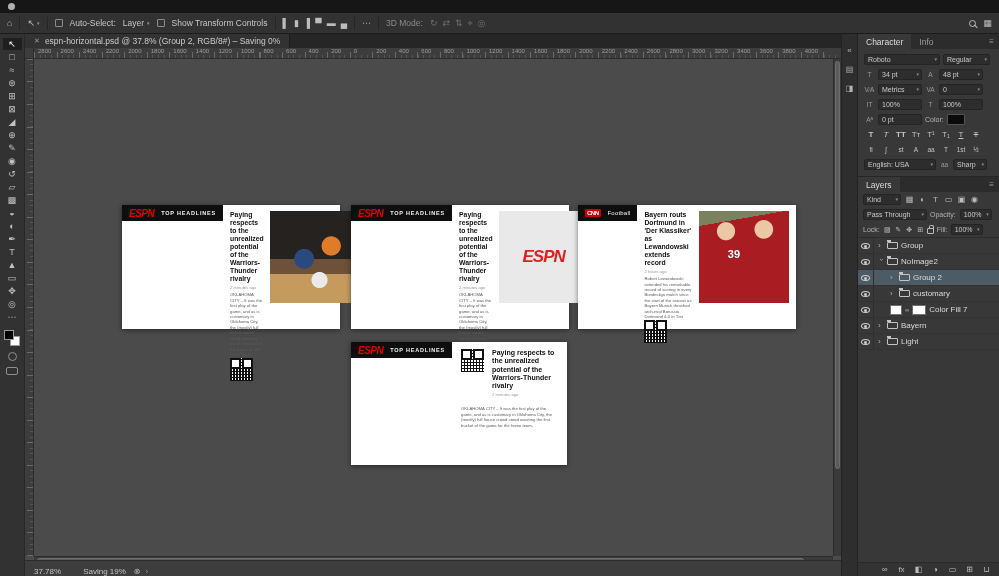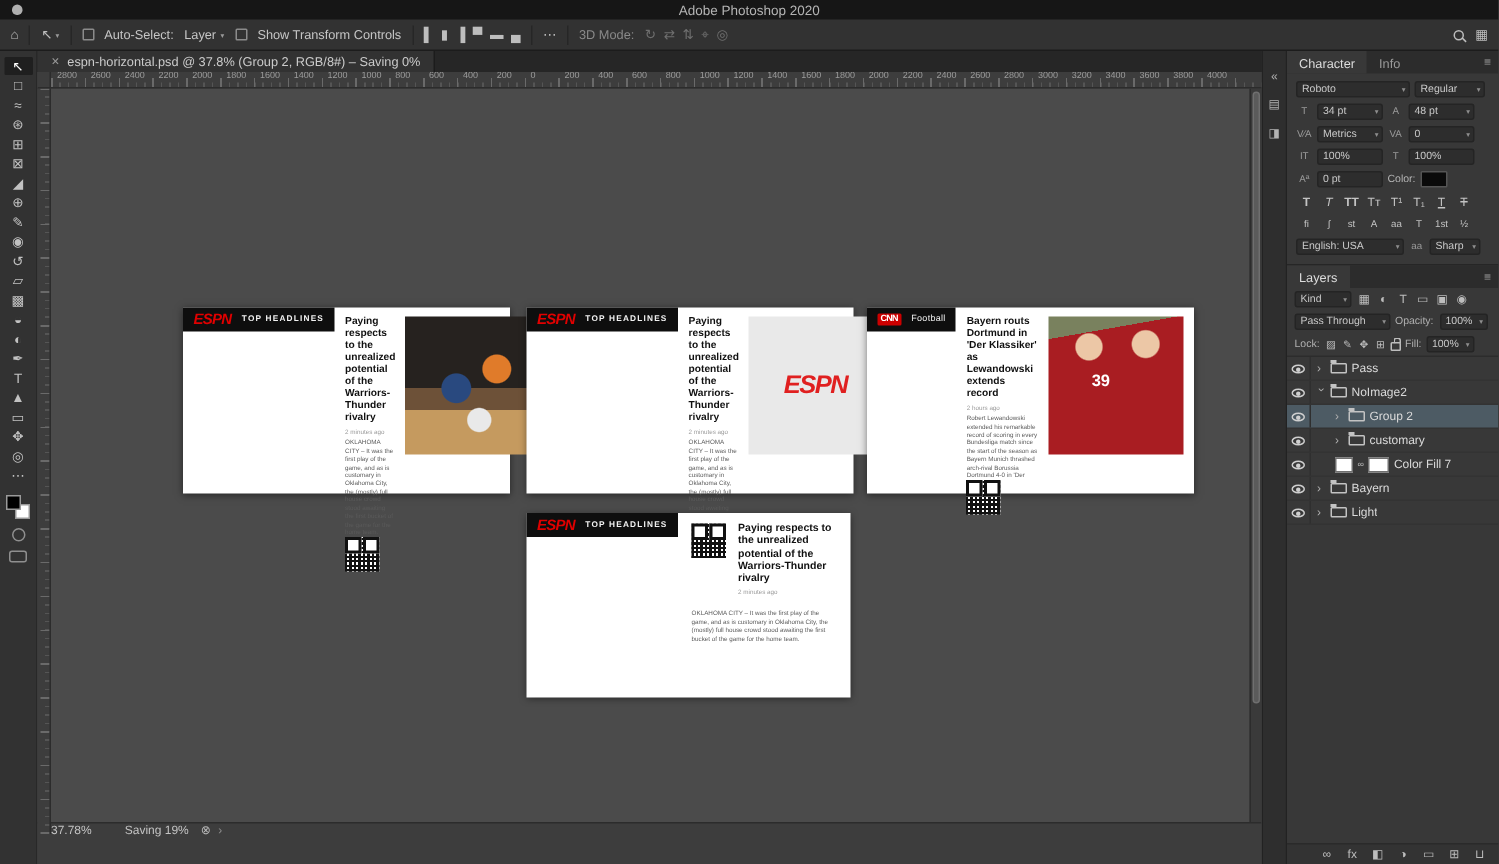--- a/index.html
+++ b/index.html
@@ -53,21 +53,21 @@
 .ruler-v{position:absolute;left:0;top:11px;bottom:20px;width:9px;background-color:#3d3d3d;border-right:1px solid #2c2c2c;z-index:2;
  background-image:repeating-linear-gradient(0deg,#6a6a6a 0 1px,transparent 1px 22.55px),repeating-linear-gradient(0deg,#555 0 1px,transparent 1px 5.64px);
  background-size:6px 100%,3px 100%;background-position:right top,right top;background-repeat:no-repeat}
 .pasteboard{position:absolute;left:9px;top:11px;right:8px;bottom:20px;overflow:hidden}
 
 
 .scroll-v{position:absolute;right:0;top:11px;bottom:20px;width:8px;background:#3a3a3a;border-left:1px solid #2c2c2c}
 .scroll-v .thumb{position:absolute;left:1px;right:1px;top:2px;height:82%;background:#5b5b5b;border-radius:3px}
 .scroll-h{position:absolute;left:9px;right:8px;bottom:12px;height:8px;background:#3a3a3a;border-top:1px solid #2c2c2c}
 .scroll-h .thumb{position:absolute;top:1px;bottom:1px;left:3px;width:96%;background:#5b5b5b;border-radius:3px}
-.statusbar{position:absolute;left:0;right:0;bottom:0;height:28px;background:#3d3d3d;border-top:1px solid #2c2c2c;display:flex;align-items:flex-start;padding:0 9px;font-size:8px;color:#c3c3c3}
+.statusbar{position:absolute;left:0;right:0;bottom:0;height:16px;background:#3d3d3d;border-top:1px solid #2c2c2c;display:flex;align-items:flex-end;padding:0 9px;font-size:8px;color:#c3c3c3}
 .sb-zoom{margin-right:22px}
 .sb-cancel{margin-left:8px;color:#b9b9b9;font-size:8px}
 .sb-arrow{margin-left:5px;color:#8f8f8f}
 
 
 .card{position:absolute;width:218px;height:124px;background:#fff;box-shadow:0 1px 5px rgba(0,0,0,.5);display:flex;flex-direction:row}
 .card-1{left:88px;top:146px}
 .card-2{left:317px;top:146px}
 .card-3{left:544px;top:146px}
 .card-4{left:317px;top:283px;width:216px;height:123px}
@@ -149,21 +149,20 @@
 .lname{white-space:nowrap;overflow:hidden}
 .layers-bottom{height:14px;border-top:1px solid #2a2a2a;background:#333;display:flex;align-items:center;justify-content:flex-end;gap:6px;padding:0 7px;flex:0 0 auto}
 </style>
 </head>
 <body>
 
 <div class="app">
 
   <div class="menubar">
     <span class="apple"></span>
-    <span class="mb-title">Adobe Photoshop 2020</span>
   </div>
 
   <div class="optionsbar">
     <span class="opt-icon">⌂</span>
     <span class="ob-sep"></span>
     <span class="opt-icon">↖</span>
     <span class="caret" style="margin-left:-5px">▾</span>
     <span class="ob-sep"></span>
     <span class="cb"></span>
     <span>Auto-Select:</span>
@@ -417,21 +416,21 @@
           <span class="field dd f-fill">100%</span>
         </div>
         <div class="layer-list">
             <div class="layer-row">
               <span class="eye-cell">
                 <span class="eye"></span>
               </span>
               <span class="row-body" style="padding-left: 4px;">
                 <span class="chev">›</span>
                 <span class="folder"></span>
-                <span class="lname">Pass</span>
+                <span class="lname">Group</span>
               </span>
             </div>
             <div class="layer-row">
               <span class="eye-cell">
                 <span class="eye"></span>
               </span>
               <span class="row-body" style="padding-left: 4px;">
                 <span class="chev down">›</span>
                 <span class="folder"></span>
                 <span class="lname">NoImage2</span>

